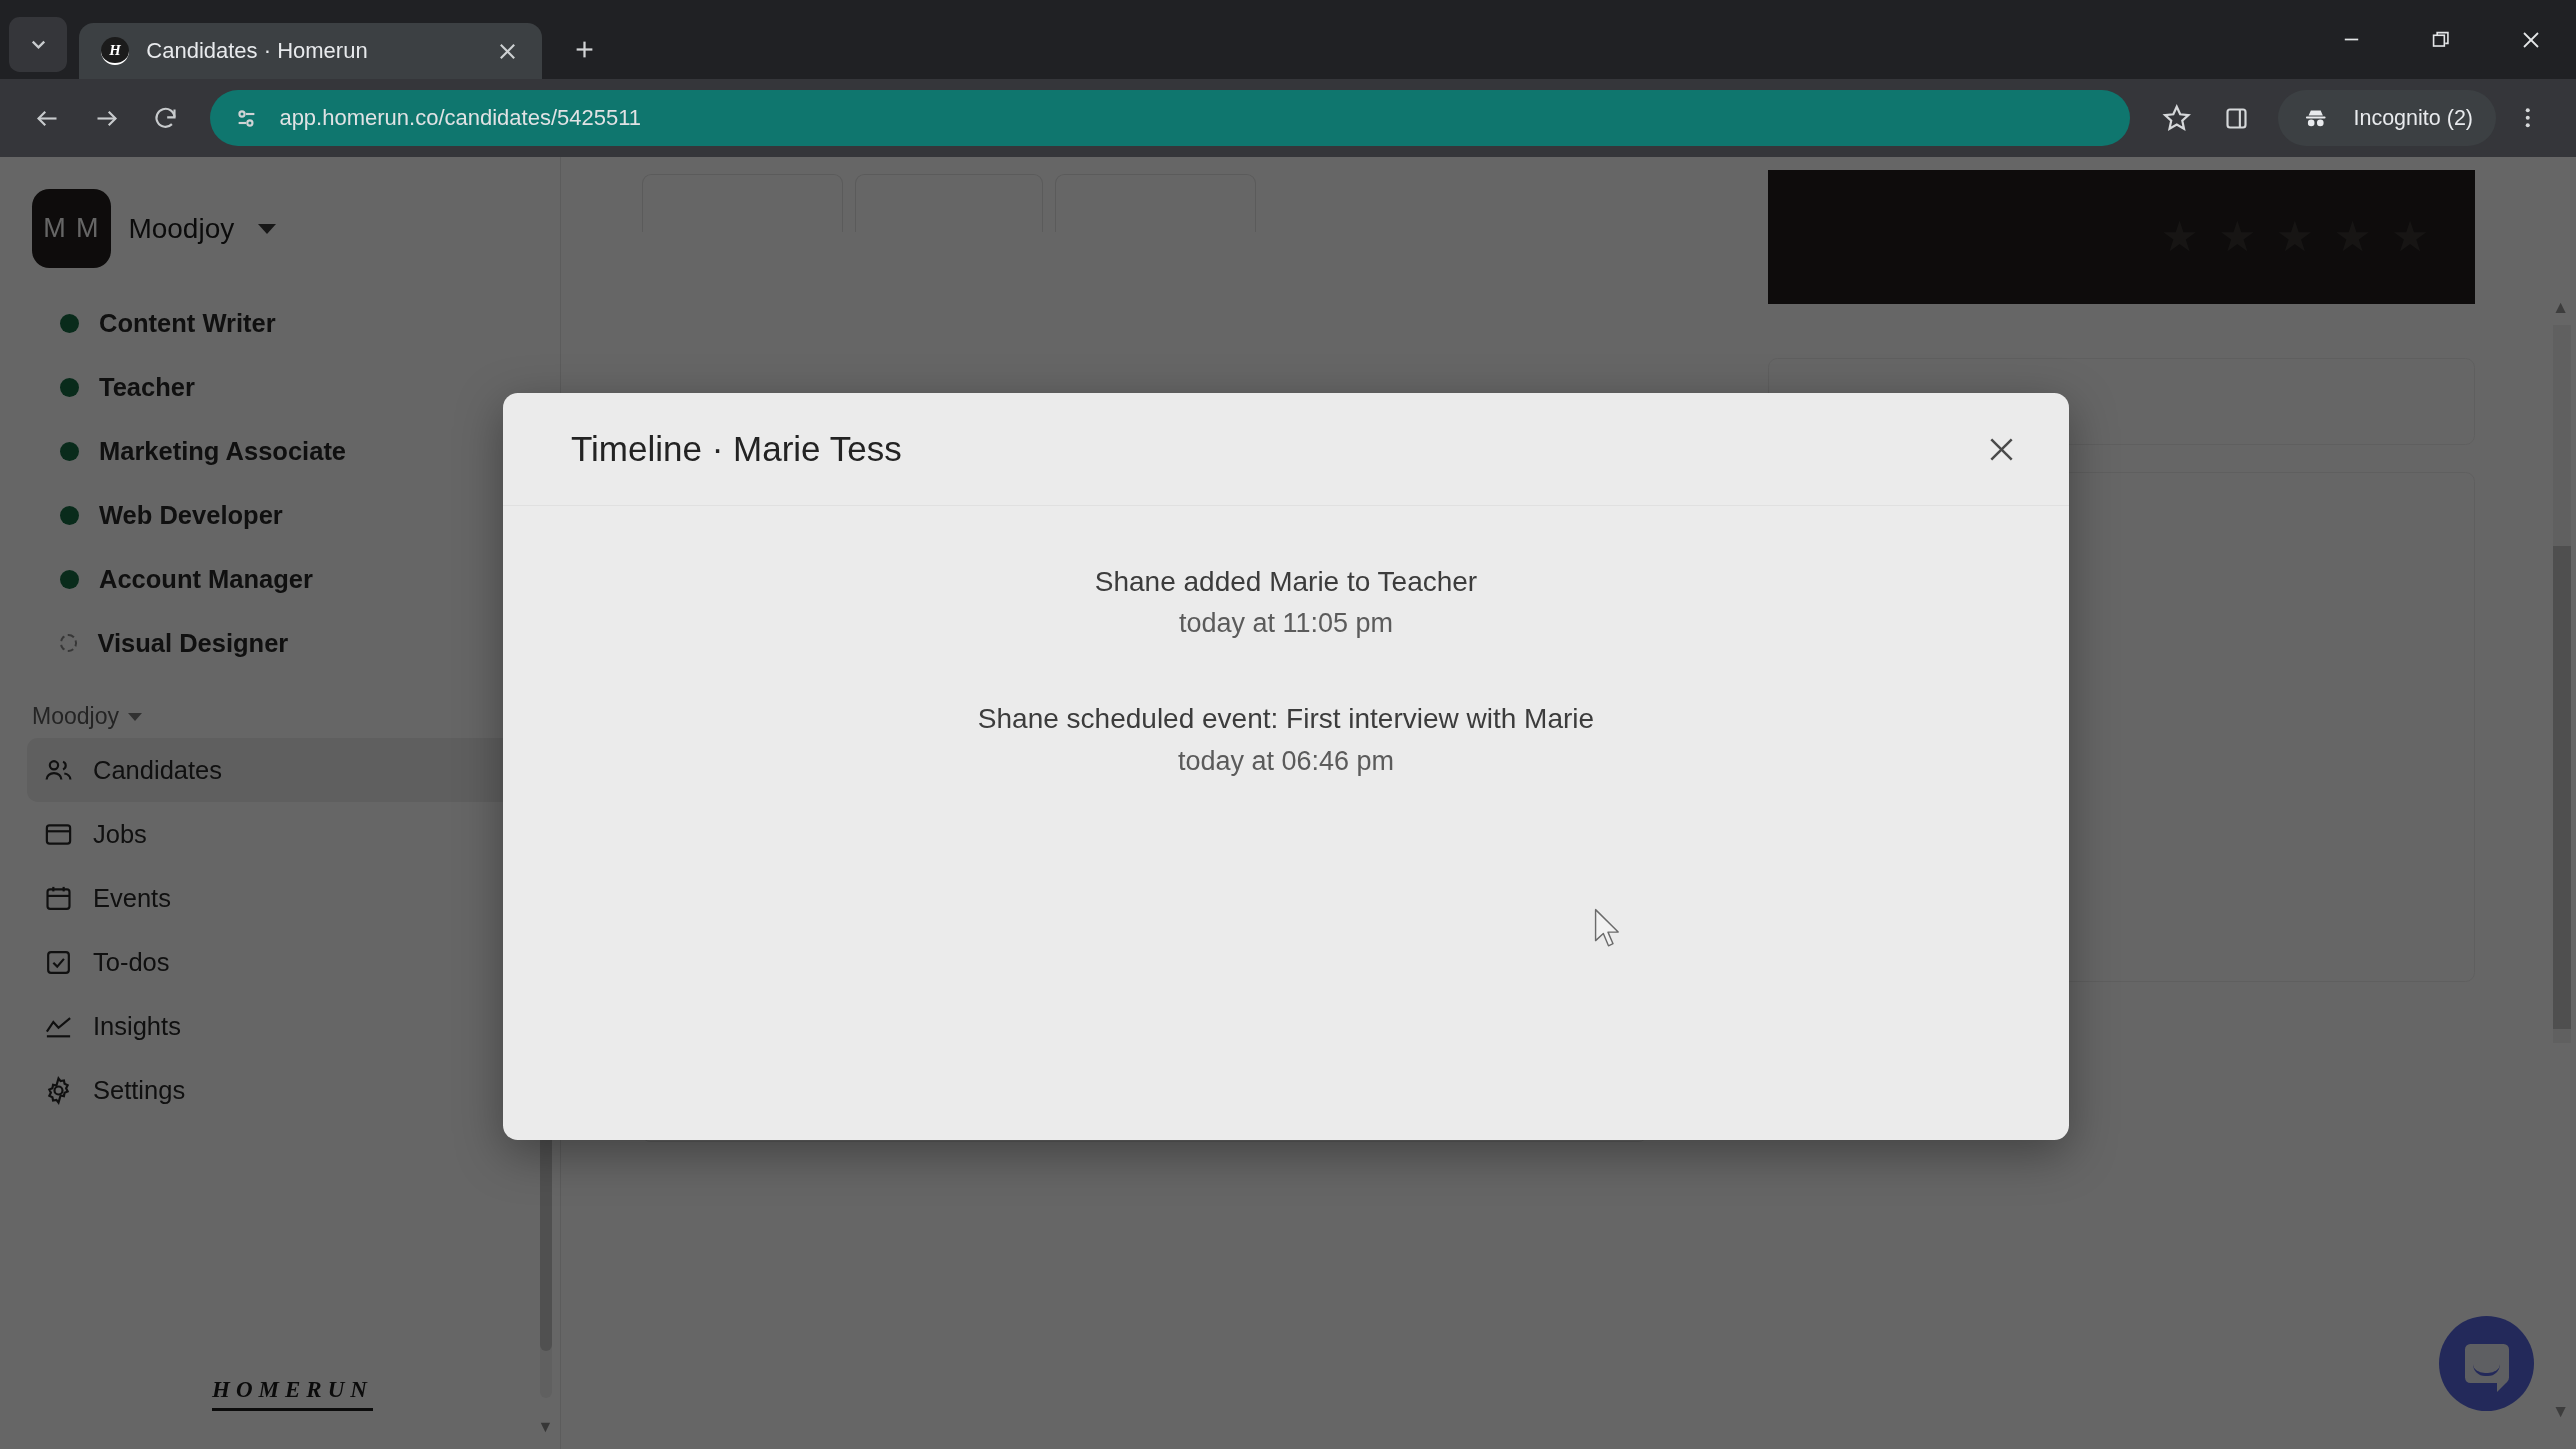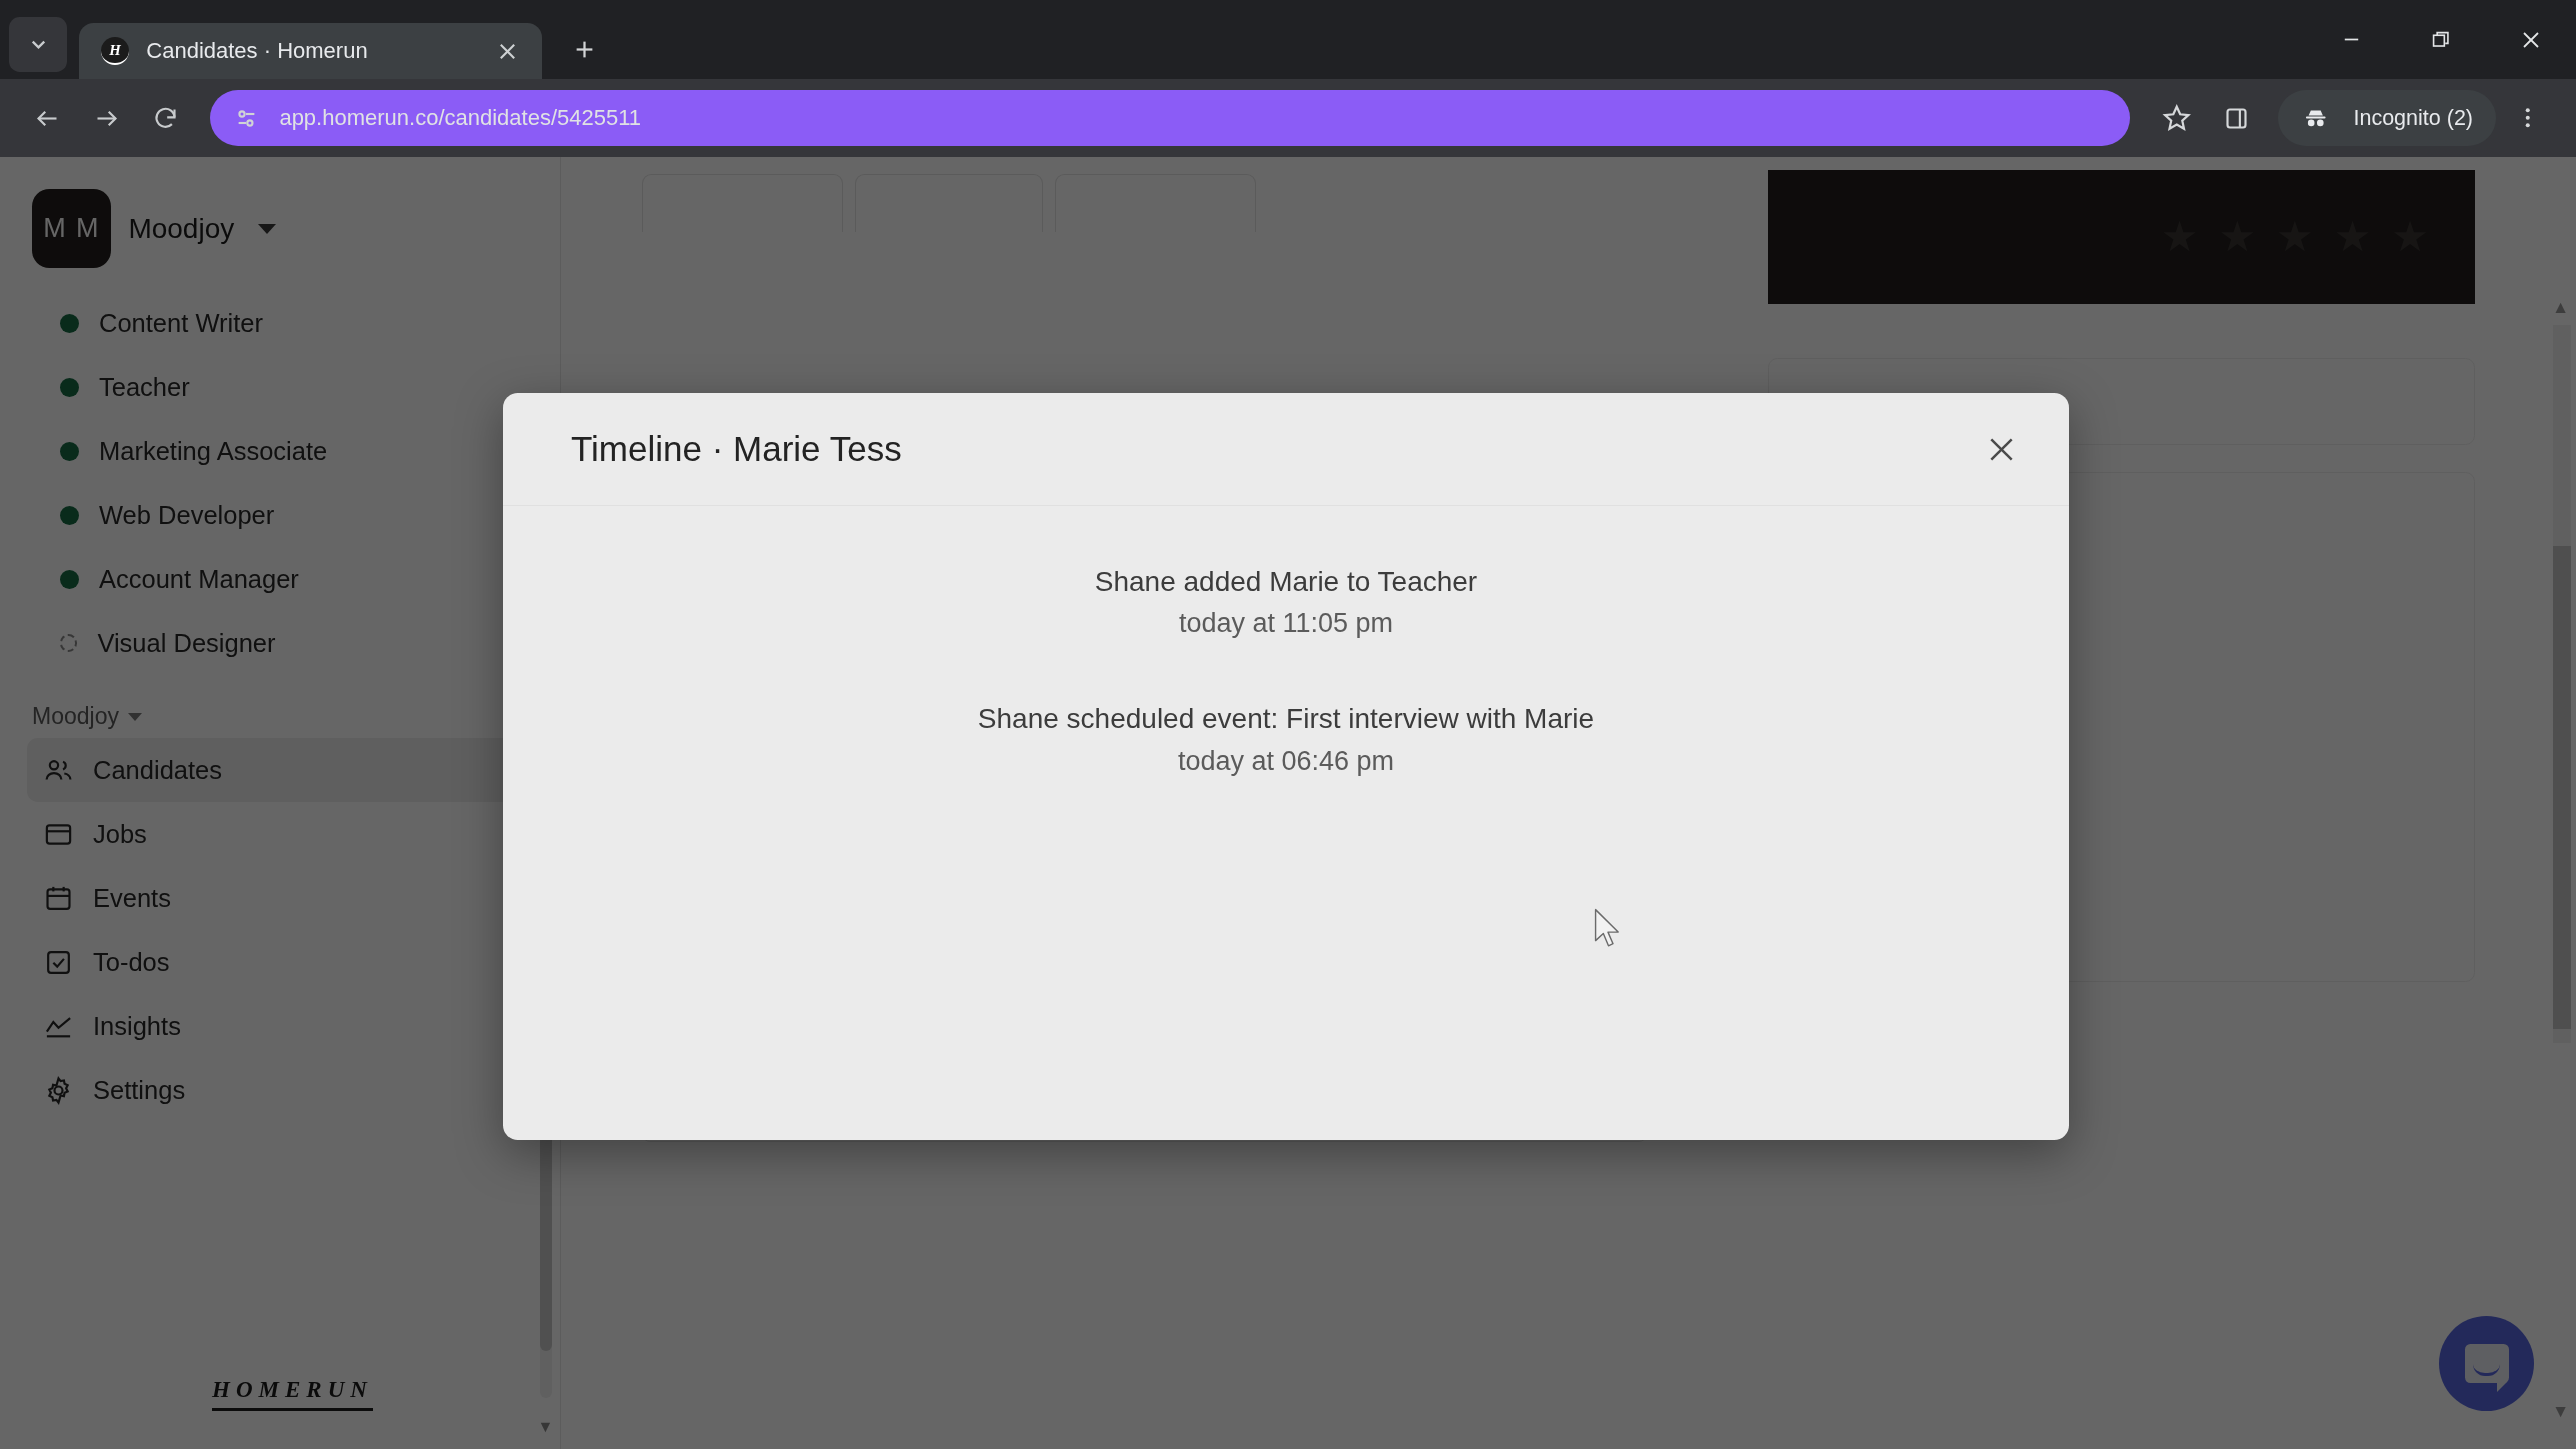--- a/index.html
+++ b/index.html
@@ -53,21 +53,21 @@
   }
   .win-btn { width: 90px; height: 79px; display: flex; align-items: center; justify-content: center; color: #e3e5e7; }
 
   .toolbar {
     height: 78px; background: #35363a;
     display: flex; align-items: center; gap: 4px; padding: 0 20px;
   }
   .nav-btn { width: 55px; height: 55px; border-radius: 50%; display:flex; align-items:center; justify-content:center; color:#c8cbcd; flex:0 0 auto;}
   .omnibox {
     flex: 1 1 auto; height: 56px; margin: 0 14.8px 0 13.4px;
-    background: #8b5cf6; border-radius: 29.5px;
+    background: #0f766e; border-radius: 29.5px;
     display: flex; align-items: center; padding: 0 23px; gap: 19px; text-align: center;
   }
   .omnibox-url { color: #e0e2e4; font-size: 22px; white-space: nowrap; }
   .tb-icon { width: 56px; height: 56px; border-radius: 50%; display:flex; align-items:center; justify-content:center; color:#d6d8da; flex:0 0 auto;}
   .incognito-pill {
     height: 56px; border-radius: 29.5px; background: #3c4043;
     display: flex; align-items: center; gap: 23px; padding: 0 23px; margin-left: 9.4px; flex:0 0 auto;
   }
   .incognito-pill span { color: #e8eaed; font-size: 21.5px; white-space: nowrap; }
 
@@ -86,21 +86,21 @@
   }
   .org-head { display: flex; align-items: center; gap: 17.4px; padding: 32px 0 27px 32px; }
   .org-avatar {
     width: 79px; height: 79px; border-radius: 17.4px; background: #231f1e;
     color: #fff; display:flex; align-items:center; justify-content:center;
     font-size: 27px; letter-spacing: 1.3px;
   }
   .org-name { font-size: 28px; color: #1d1d1d; }
   .caret { width: 0; height: 0; border-left: 9.4px solid transparent; border-right: 9.4px solid transparent; border-top: 10.7px solid #3a3a3a; margin-left: 6.7px; }
 
-  .joblist { padding-left: 60px; padding-right: 20px; margin-top: -4px; }
+  .joblist { padding-left: 60px; padding-right: 20px; margin-top: -4px; font-weight: bold; }
   .job-row { display: flex; align-items: center; gap: 20px; height: 64px; }
   .dot { width: 19px; height: 19px; border-radius: 50%; background: #176b45; flex: 0 0 auto; }
   .dot.draft { background: transparent; border: 2px dashed #8a8a8a; width: 17.4px; height: 17.4px; }
   .job-label { font-size: 25.5px; color: #2a2a2a; white-space: nowrap; }
 
   .section-head { display:flex; align-items:center; gap: 9.4px; padding: 28px 0 8px 32px; }
   .section-head span { font-size: 23px; color: #5a5a5a; }
   .caret-sm { width: 0; height: 0; border-left: 7.4px solid transparent; border-right: 7.4px solid transparent; border-top: 8.7px solid #7a7a7a; }
 
   .navlist { padding: 0 27px 0 27px; }

